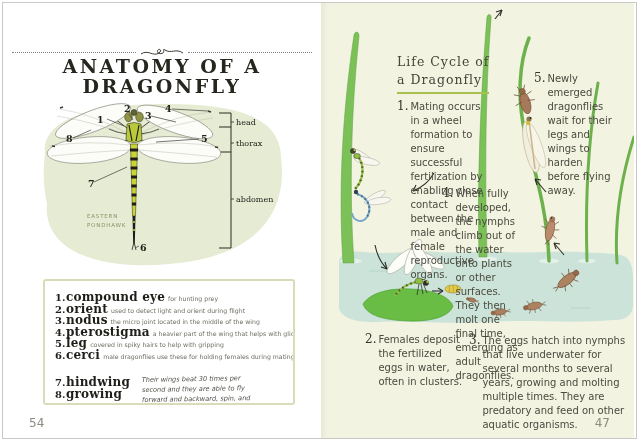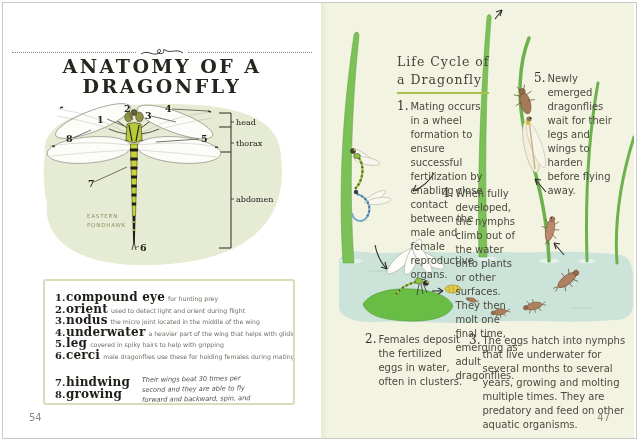--- a/index.html
+++ b/index.html
@@ -34,21 +34,21 @@
   .a-row { white-space:nowrap; height:11.5px; line-height:11.5px; }
   .a-num  { display:inline-block; width:11px; font-family:"DejaVu Serif", serif; font-weight:bold;
             font-size:10px; color:#1f1f1a; }
   .a-term { font-family:"DejaVu Serif", serif; font-weight:bold; font-size:12px; color:#1f1f1a;
             letter-spacing:.2px; }
   .a-desc { font-size:6.2px; color:#6e6e64; margin-left:3px; }
   .a-bottom { display:flex; margin-top:16px; }
   .a-note { font-style:italic; font-size:6.6px; color:#50504a; width:112px; margin-left:12px;
             line-height:1.5; transform:rotate(-1deg); }
 
-  .pagenum { position:absolute; bottom:15px; font-size:10px; color:#8b8b80; }
+  .pagenum { position:absolute; bottom:8px; font-size:12px; color:#8b8b80; }
   .pn-left  { left:26px; }
   .pn-right { right:24px; }
 
   
   .scene { position:absolute; left:0; top:0; width:313px; height:435px; }
 
   .lc-title { position:absolute; top:50px; left:76px;
      font-family:"DejaVu Serif", serif; font-size:12.5px; letter-spacing:1px; color:#45453a;
      line-height:1.45; padding-bottom:3px; border-bottom:2px solid #a9bf4e; }
 
@@ -160,21 +160,21 @@
       <div class="a-row">
         <span class="a-num">1.</span><span class="a-term">compound eye</span><span class="a-desc">for hunting prey</span>
       </div>
       <div class="a-row">
         <span class="a-num">2.</span><span class="a-term">orient</span><span class="a-desc">used to detect light and orient during flight</span>
       </div>
       <div class="a-row">
         <span class="a-num">3.</span><span class="a-term">nodus</span><span class="a-desc">the micro joint located in the middle of the wing</span>
       </div>
       <div class="a-row">
-        <span class="a-num">4.</span><span class="a-term">underwater</span><span class="a-desc">a heavier part of the wing that helps with gliding</span>
+        <span class="a-num">4.</span><span class="a-term">pterostigma</span><span class="a-desc">a heavier part of the wing that helps with gliding</span>
       </div>
       <div class="a-row">
         <span class="a-num">5.</span><span class="a-term">leg</span><span class="a-desc">covered in spiky hairs to help with gripping</span>
       </div>
       <div class="a-row">
         <span class="a-num">6.</span><span class="a-term">cerci</span><span class="a-desc">male dragonflies use these for holding females during mating</span>
       </div>
       <div class="a-bottom">
         <div>
           <div class="a-row">

